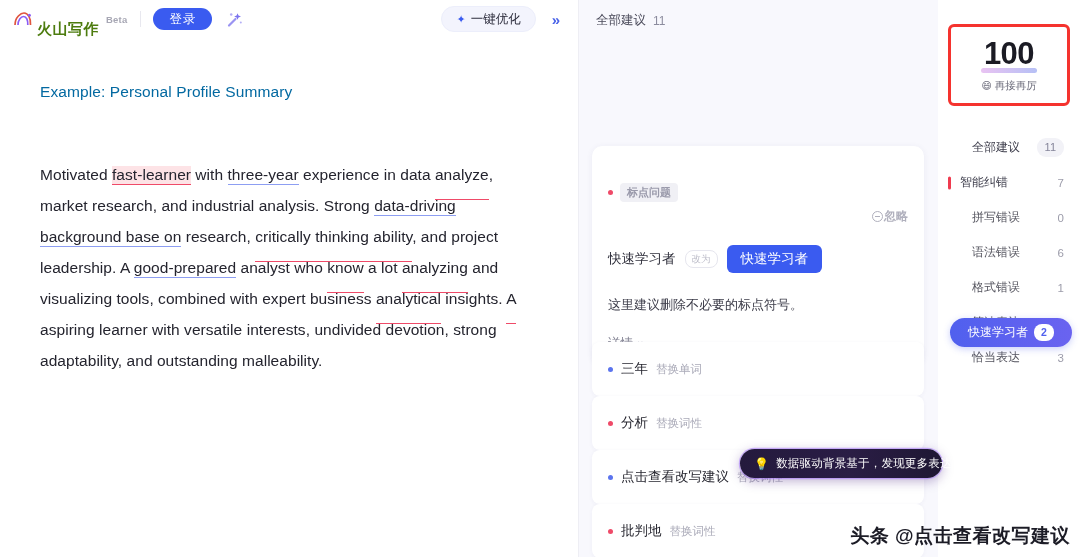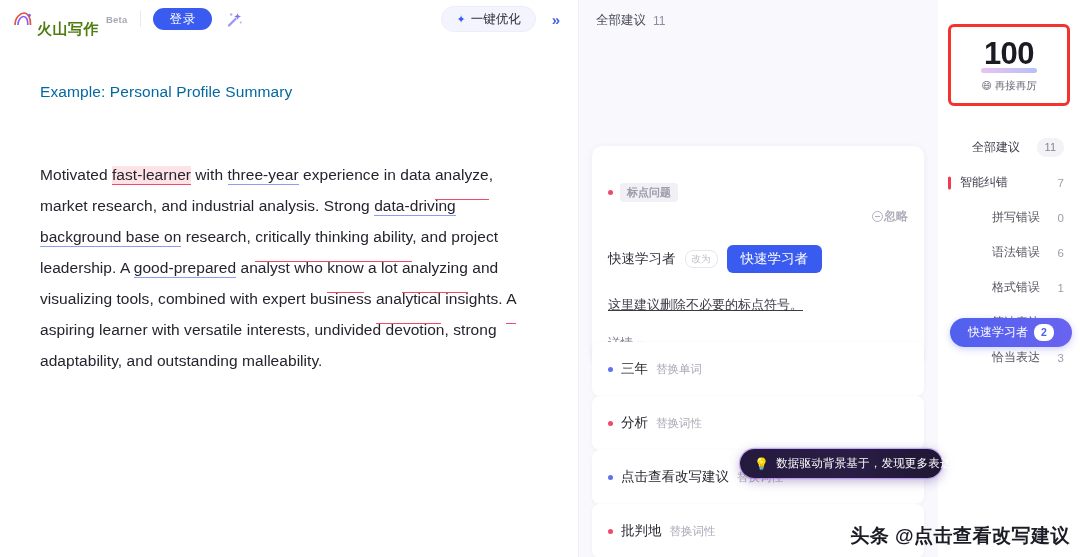--- a/index.html
+++ b/index.html
@@ -118,21 +118,21 @@
   }
   .arrow-pill {
     font-size: 9.5px; color: #bcbcc8; border: 1px solid #e6e6ee;
     border-radius: 8px; padding: 1px 6px; line-height: 1.5;
   }
   .new-word-btn {
     background: #3a5bf0; color: #fff; font-size: 13.5px; font-weight: 500;
     border-radius: 6px; padding: 7px 14px; line-height: 1; cursor: pointer;
   }
   .card-desc {
-    margin-top: 22px; font-size: 13px; color: #3b3b48; line-height: 1.6; text-decoration: underline;
+    margin-top: 22px; font-size: 13px; color: #3b3b48; line-height: 1.6;
   }
   .card-more {
     margin-top: 20px; font-size: 12.5px; color: #7d7d8e;
     display: flex; align-items: center; gap: 4px; cursor: pointer;
   }
   .chev { font-size: 9px; color: #9a9aab; }
 
   .sug-row {
     position: absolute; left: 14px; width: 332px; height: 54px;
     background: #fff; border-radius: 8px;
@@ -176,21 +176,21 @@
     cursor: pointer;
   }
   .cat .bar {
     position: absolute; left: 10px; top: 50%; transform: translateY(-50%);
     width: 3px; height: 13px; border-radius: 2px;
   }
   .bar-red { background: #ef3b4f; }
   .bar-blue { background: #3a5bf0; }
   .cat-name { font-size: 12px; color: #3d3d4b; flex: 1 1 auto; }
   .cat.sub { padding-left: 34px; }
-  .cat.sub .cat-name { color: #55555f; margin-left: 20px; }
+  .cat.sub .cat-name { color: #55555f; }
   .cat-all .cat-name { padding-left: 12px; }
   .cat-count { font-size: 11.5px; color: #9c9caa; }
   .count-pill {
     background: #f2f2f7; color: #85859a; font-size: 11px;
     border-radius: 9px; padding: 2px 8px; line-height: 1.3;
   }
 
   .discover-btn {
     position: absolute; left: 12px; bottom: 72px; width: 122px;
     background: linear-gradient(92deg,#5060ee,#6a63f0);

